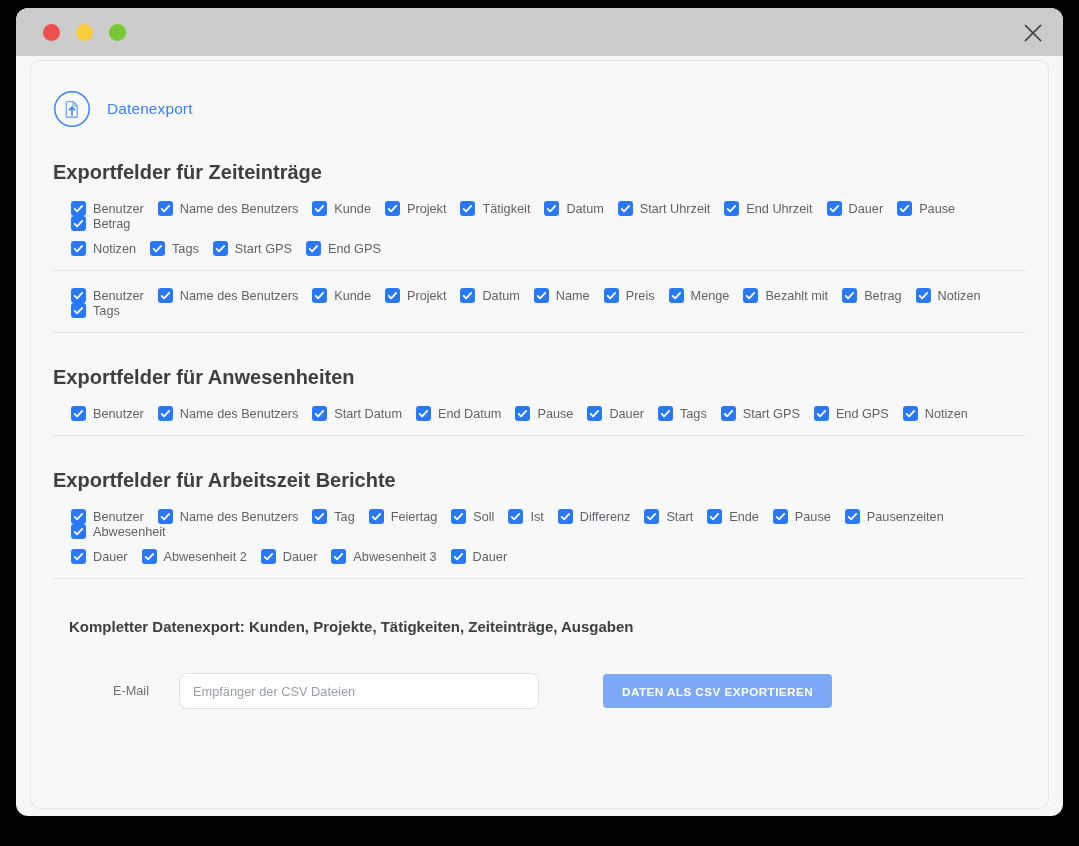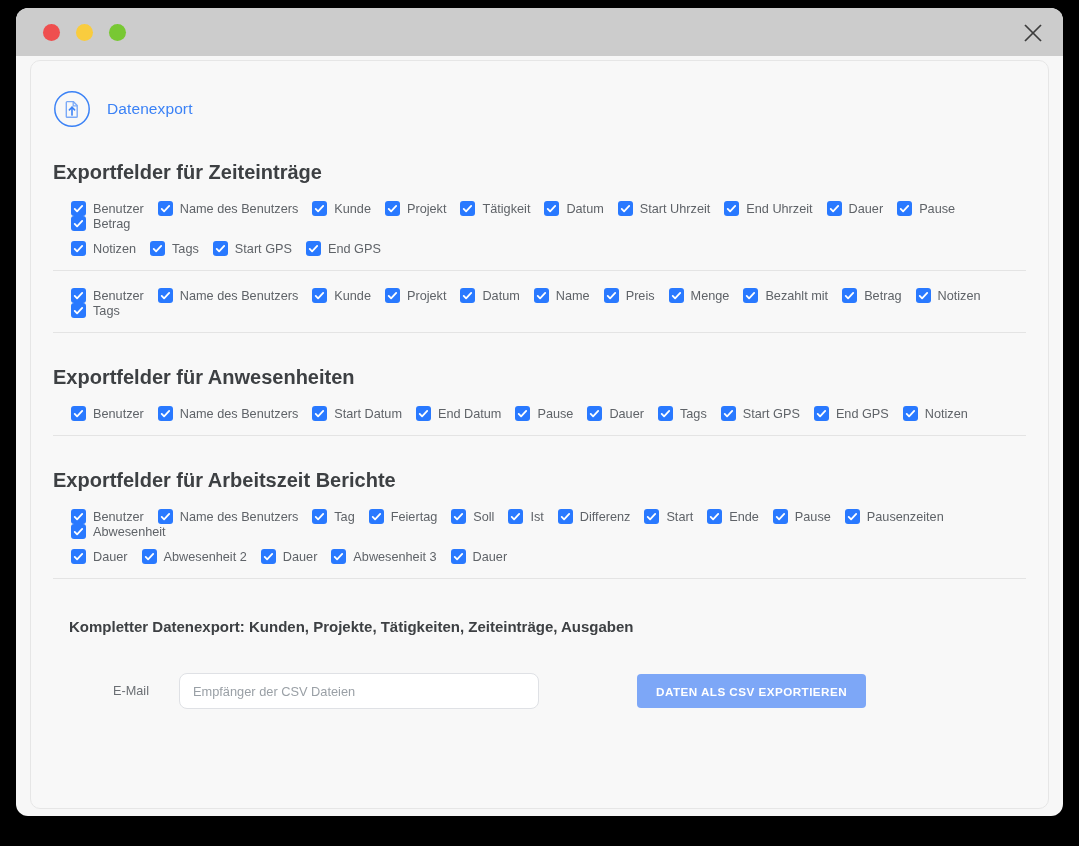--- a/index.html
+++ b/index.html
@@ -164,21 +164,21 @@
     border-radius: 8px;
     background: #ffffff;
     padding: 0 13px;
     font-size: 12.8px;
     color: #3d4043;
     font-family: "Liberation Sans", sans-serif;
     outline: none;
   }
   #email-input::placeholder { color: #9aa0a6; }
   #export-csv-button {
-    margin-left: 98px;
+    margin-left: 64px;
     height: 34px;
     padding: 0 19px;
     background: #7da7f7;
     color: #ffffff;
     border: none;
     border-radius: 4px;
     font-size: 11.7px;
     font-weight: bold;
     letter-spacing: 0.45px;
     cursor: pointer;

